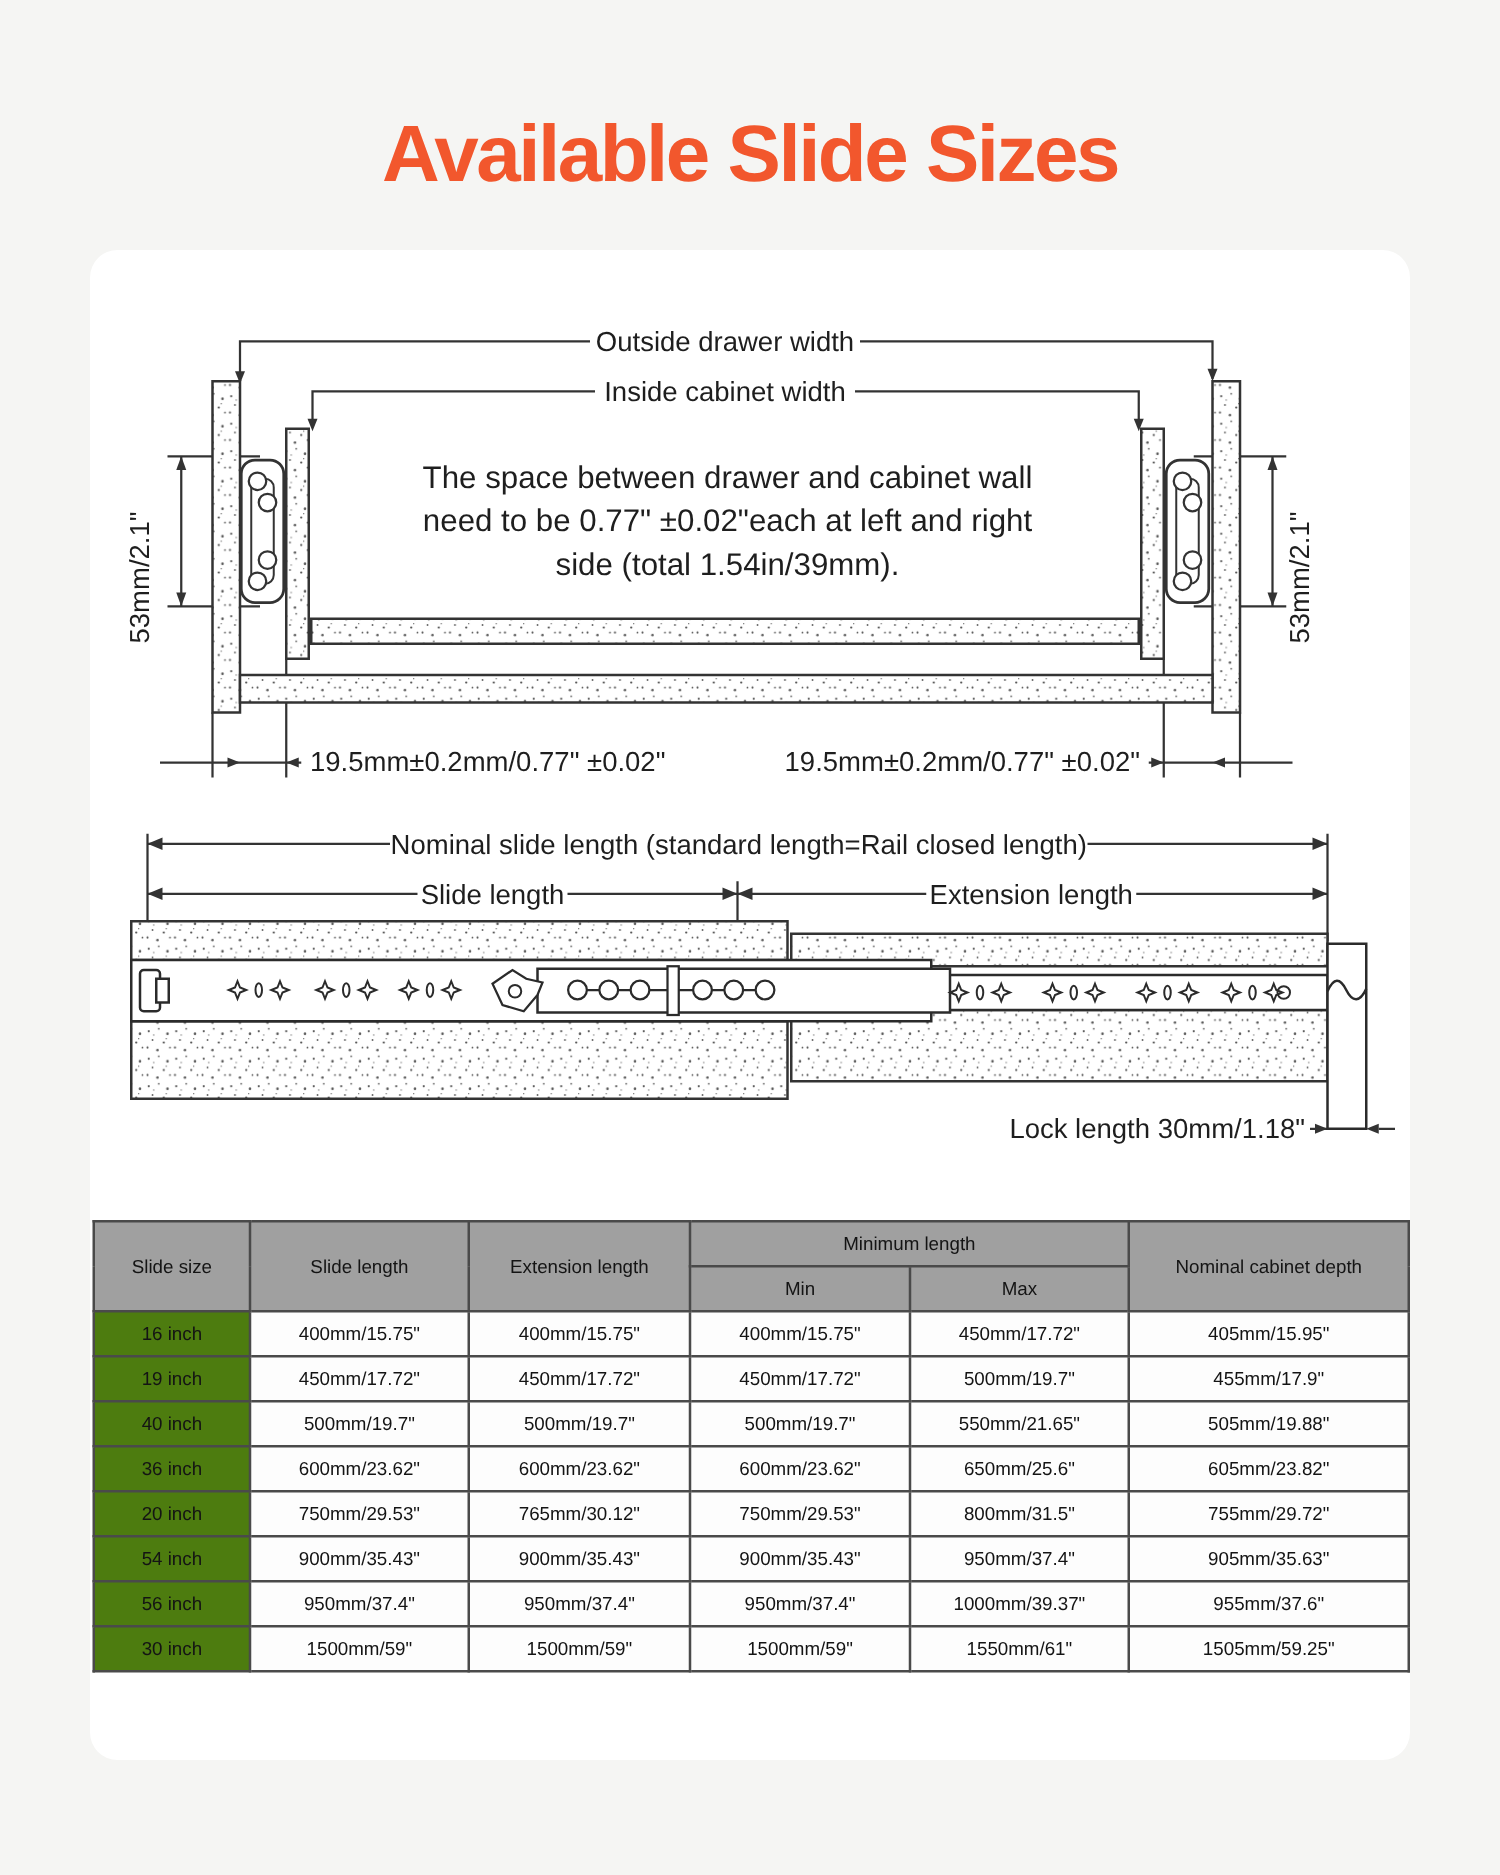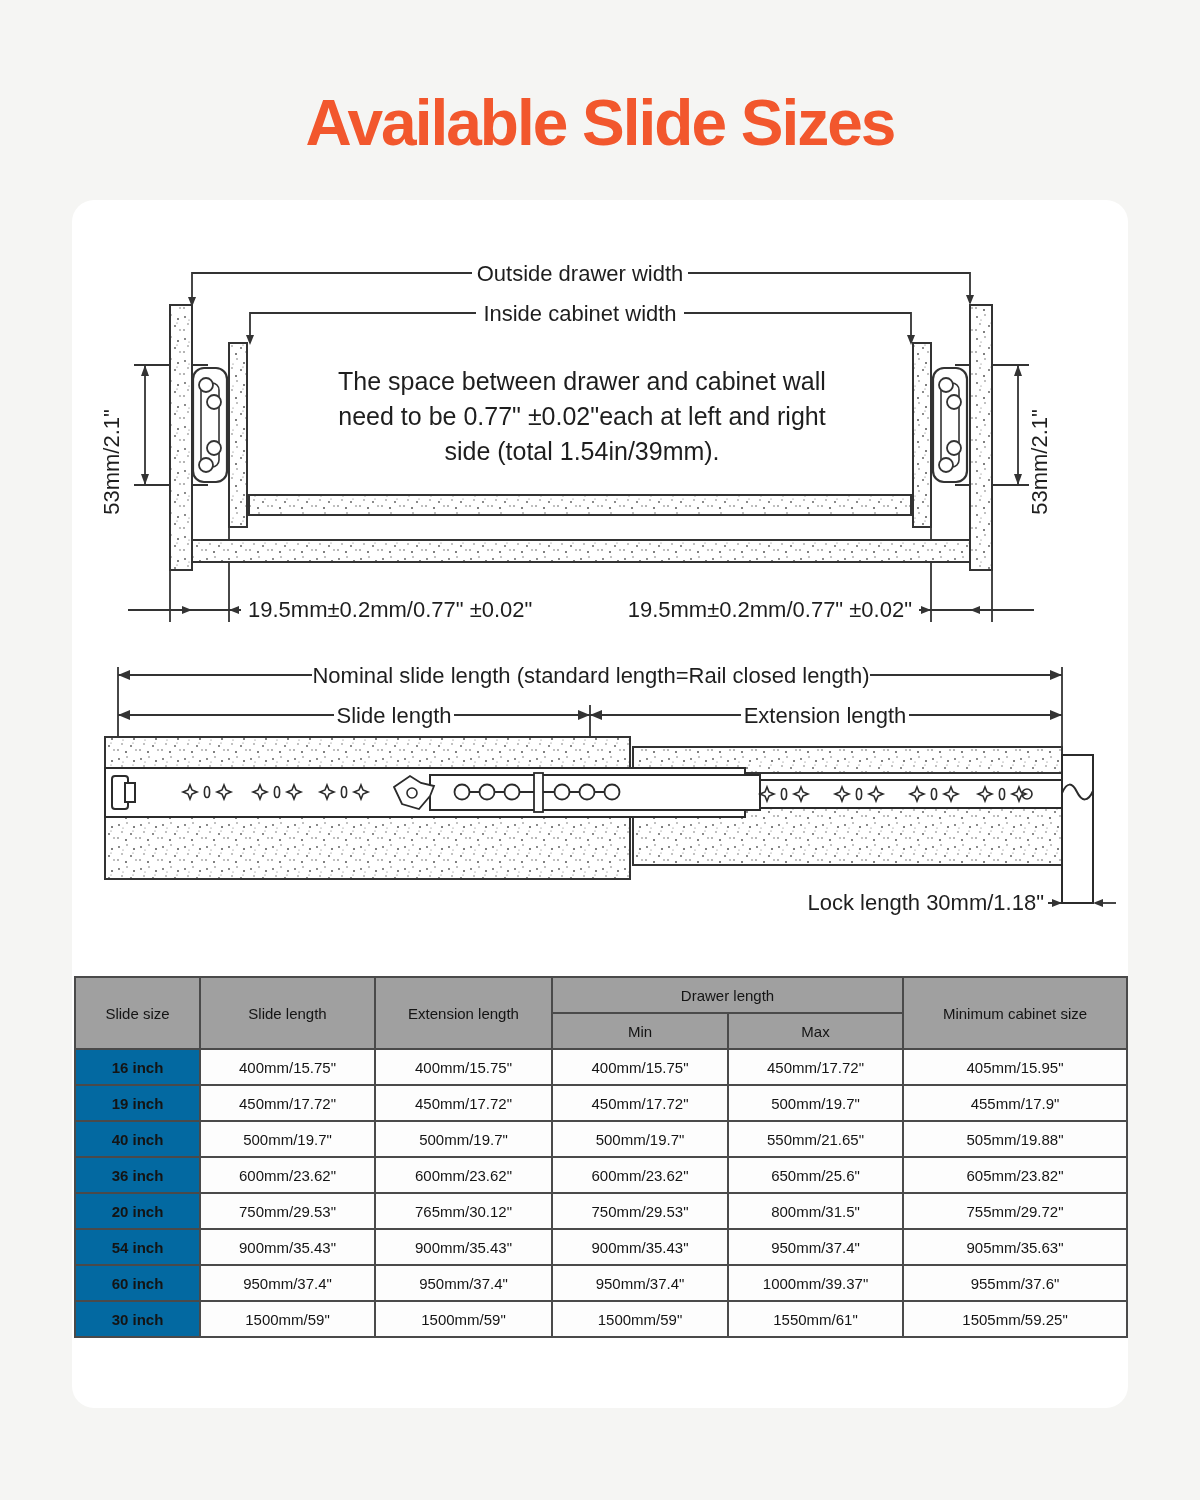--- a/index.html
+++ b/index.html
@@ -33,21 +33,21 @@
     table-layout:fixed;
     font-size:15px;color:#141414;
   }
   .spec-table th,.spec-table td{
     border:2px solid #4a4a4a;
     text-align:center;vertical-align:middle;
     padding:0;height:34px;
     font-weight:400;
   }
   .spec-table thead th{background:#a0a0a0;}
-  .spec-table td.row-head{background:#0369a1;font-weight:bold;}
+  .spec-table td.row-head{background:#4d7c0f;}
   .spec-table td{background:#fdfdfd;}
 </style>
 </head>
 <body>
 
 <div class="page-title">Available Slide Sizes</div>
 
 <div class="card">
 
   <svg class="diagram1" width="1056" height="450" viewBox="0 0 1056 450">
@@ -219,22 +219,22 @@
         <col style="width:177px">
       <col style="width:176px">
         <col style="width:175px">
         <col style="width:224px">
     </colgroup>
     <thead>
       <tr>
         <th rowspan="2">Slide size</th>
         <th rowspan="2">Slide length</th>
         <th rowspan="2">Extension length</th>
-        <th colspan="2">Drawer length</th>
-        <th rowspan="2">Minimum cabinet size</th>
+        <th colspan="2">Minimum length</th>
+        <th rowspan="2">Nominal cabinet depth</th>
       </tr>
       <tr>
         <th>Min</th>
         <th>Max</th>
       </tr>
     </thead>
     <tbody>
       <tr>
         <td class="row-head">16 inch</td>
         <td>400mm/15.75"</td>
@@ -277,21 +277,21 @@
       </tr>
       <tr>
         <td class="row-head">54 inch</td>
         <td>900mm/35.43"</td>
         <td>900mm/35.43"</td>
         <td>900mm/35.43"</td>
         <td>950mm/37.4"</td>
         <td>905mm/35.63"</td>
       </tr>
       <tr>
-        <td class="row-head">60 inch</td>
+        <td class="row-head">56 inch</td>
         <td>950mm/37.4"</td>
         <td>950mm/37.4"</td>
         <td>950mm/37.4"</td>
         <td>1000mm/39.37"</td>
         <td>955mm/37.6"</td>
       </tr>
       <tr>
         <td class="row-head">30 inch</td>
         <td>1500mm/59"</td>
         <td>1500mm/59"</td>

